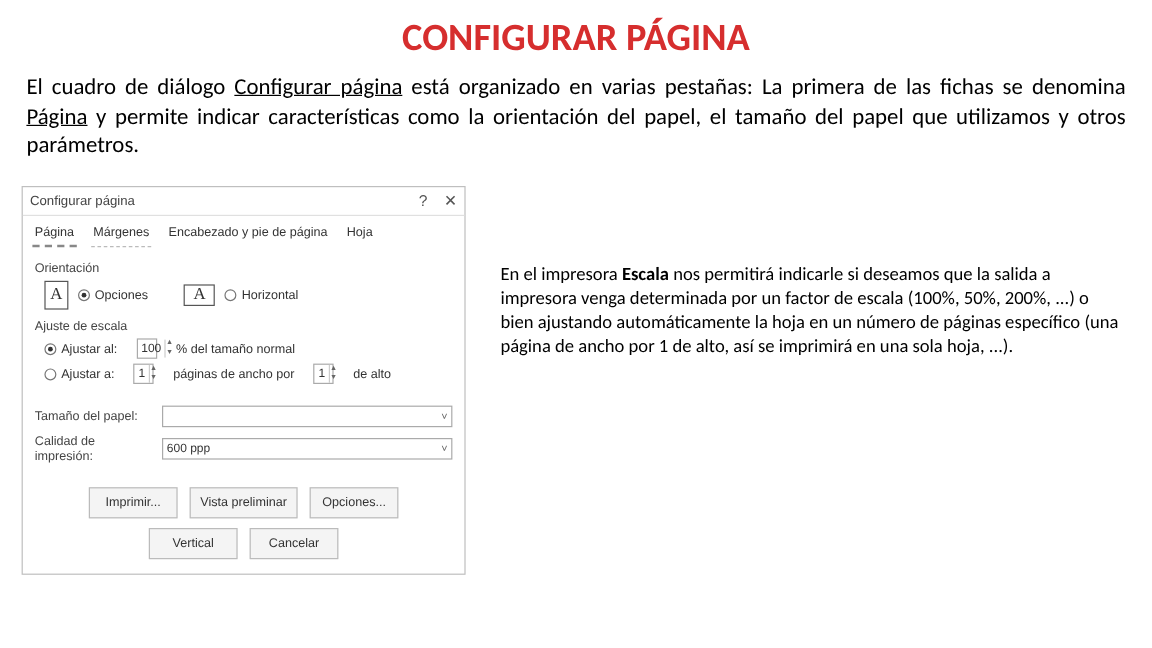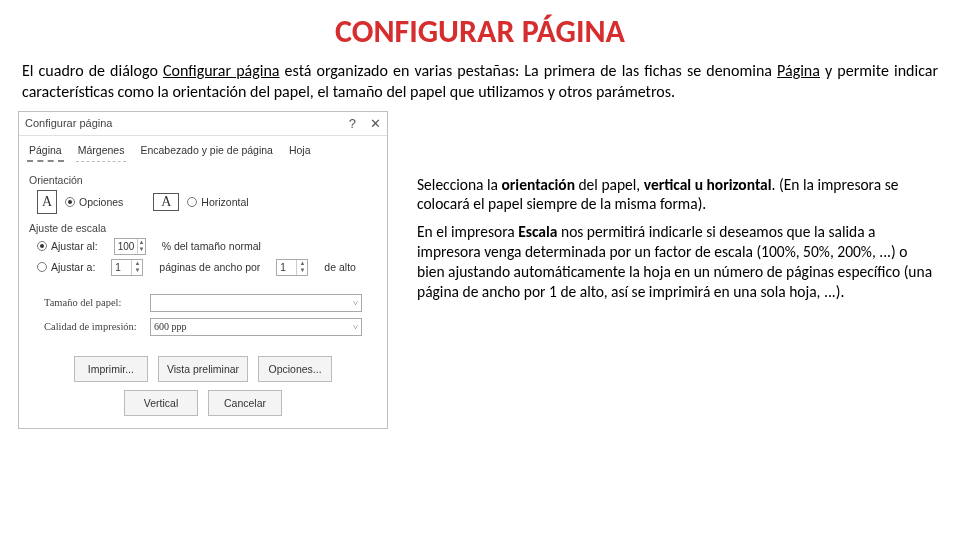--- a/index.html
+++ b/index.html
@@ -13,24 +13,24 @@
   }
   .title {
     text-align: center;
     font-size: 32px;
     font-weight: 700;
     color: #d62e2e;
     margin-top: 12px;
     margin-bottom: 10px;
   }
   .intro {
-    font-size: 16px;
+    font-size: 19px;
     line-height: 1.3;
     text-align: justify;
-    margin: 0 22px 8px 22px;
+    margin: 0 22px 20px 22px;
   }
   .u { text-decoration: underline; }
 
   .content { display: flex; }
   .dialog-wrap { width: 385px; margin-left: 18px; }
   .side { flex: 1; padding: 8px 22px 0 14px; }
   .side p { font-size: 15.5px; line-height: 1.28; margin-bottom: 8px; }
   .side .b { font-weight: 700; }
 
   
@@ -76,33 +76,33 @@
   .page-icon.land { width: 26px; height: 18px; }
   .radio { display: flex; align-items: center; gap: 4px; font-size: 10.5px; }
   .r {
     width: 10px; height: 10px; border: 1px solid #777; border-radius: 50%;
     display: inline-flex; align-items: center; justify-content: center;
   }
   .r.on::after { content: ""; width: 4px; height: 4px; background: #333; border-radius: 50%; }
 
   .scale-row { display: flex; align-items: center; gap: 16px; font-size: 10.5px; margin: 4px 0 4px 8px; }
   .spin {
-    width: 32px; height: 17px;
+    width: 17px; height: 17px;
     display: inline-flex; align-items: center;
     border: 1px solid #aaa; background: #fff;
   }
   .spin span { flex: 1; padding: 0 3px; font-size: 10px; }
   .spin .arrows {
     width: 11px; height: 100%;
     border-left: 1px solid #ccc;
     display: flex; flex-direction: column;
   }
   .spin .arrows div { flex: 1; font-size: 6px; line-height: 7px; text-align: center; color: #666; }
 
-  .row { display: flex; align-items: center; gap: 6px; margin: 6px 15px; font-size: 10.5px; font-family: Liberation Serif, serif; }
+  .row { display: flex; align-items: center; gap: 6px; margin: 6px 0; font-size: 10.5px; }
   .row .lbl { width: 100px; color: #444; }
   .select {
     flex: 1; height: 18px; border: 1px solid #aaa; background: #fff;
     display: flex; align-items: center; justify-content: space-between;
     padding: 0 3px; font-size: 10px;
   }
   .select .chev { font-size: 9px; color: #666; }
   .select.tiny { flex: 0 0 80px; }
 
   .dlg-footer {
@@ -226,19 +226,16 @@
           <div class="btn">Vertical</div>
           <div class="btn">Cancelar</div>
         </div>
       </div>
     </div>
   </div>
 
   <div class="side">
     <div style="height:56px"></div>
     <p>
-      <span>Selecciona la </span><span class="b">orientación</span><span> del papel, </span><span class="b">vertical u horizontal</span><span>. (En la impresora se colocará el papel siempre de la misma forma).</span>
-    </p>
-    <p>
       <span>En el impresora </span><span class="b">Escala</span><span> nos permitirá indicarle si deseamos que la salida a impresora venga determinada por un factor de escala (100%, 50%, 200%, ...) o bien ajustando automáticamente la hoja en un número de páginas específico (una página de ancho por 1 de alto, así se imprimirá en una sola hoja, ...).</span>
     </p>
   </div>
 </div>
 
 </body></html>

